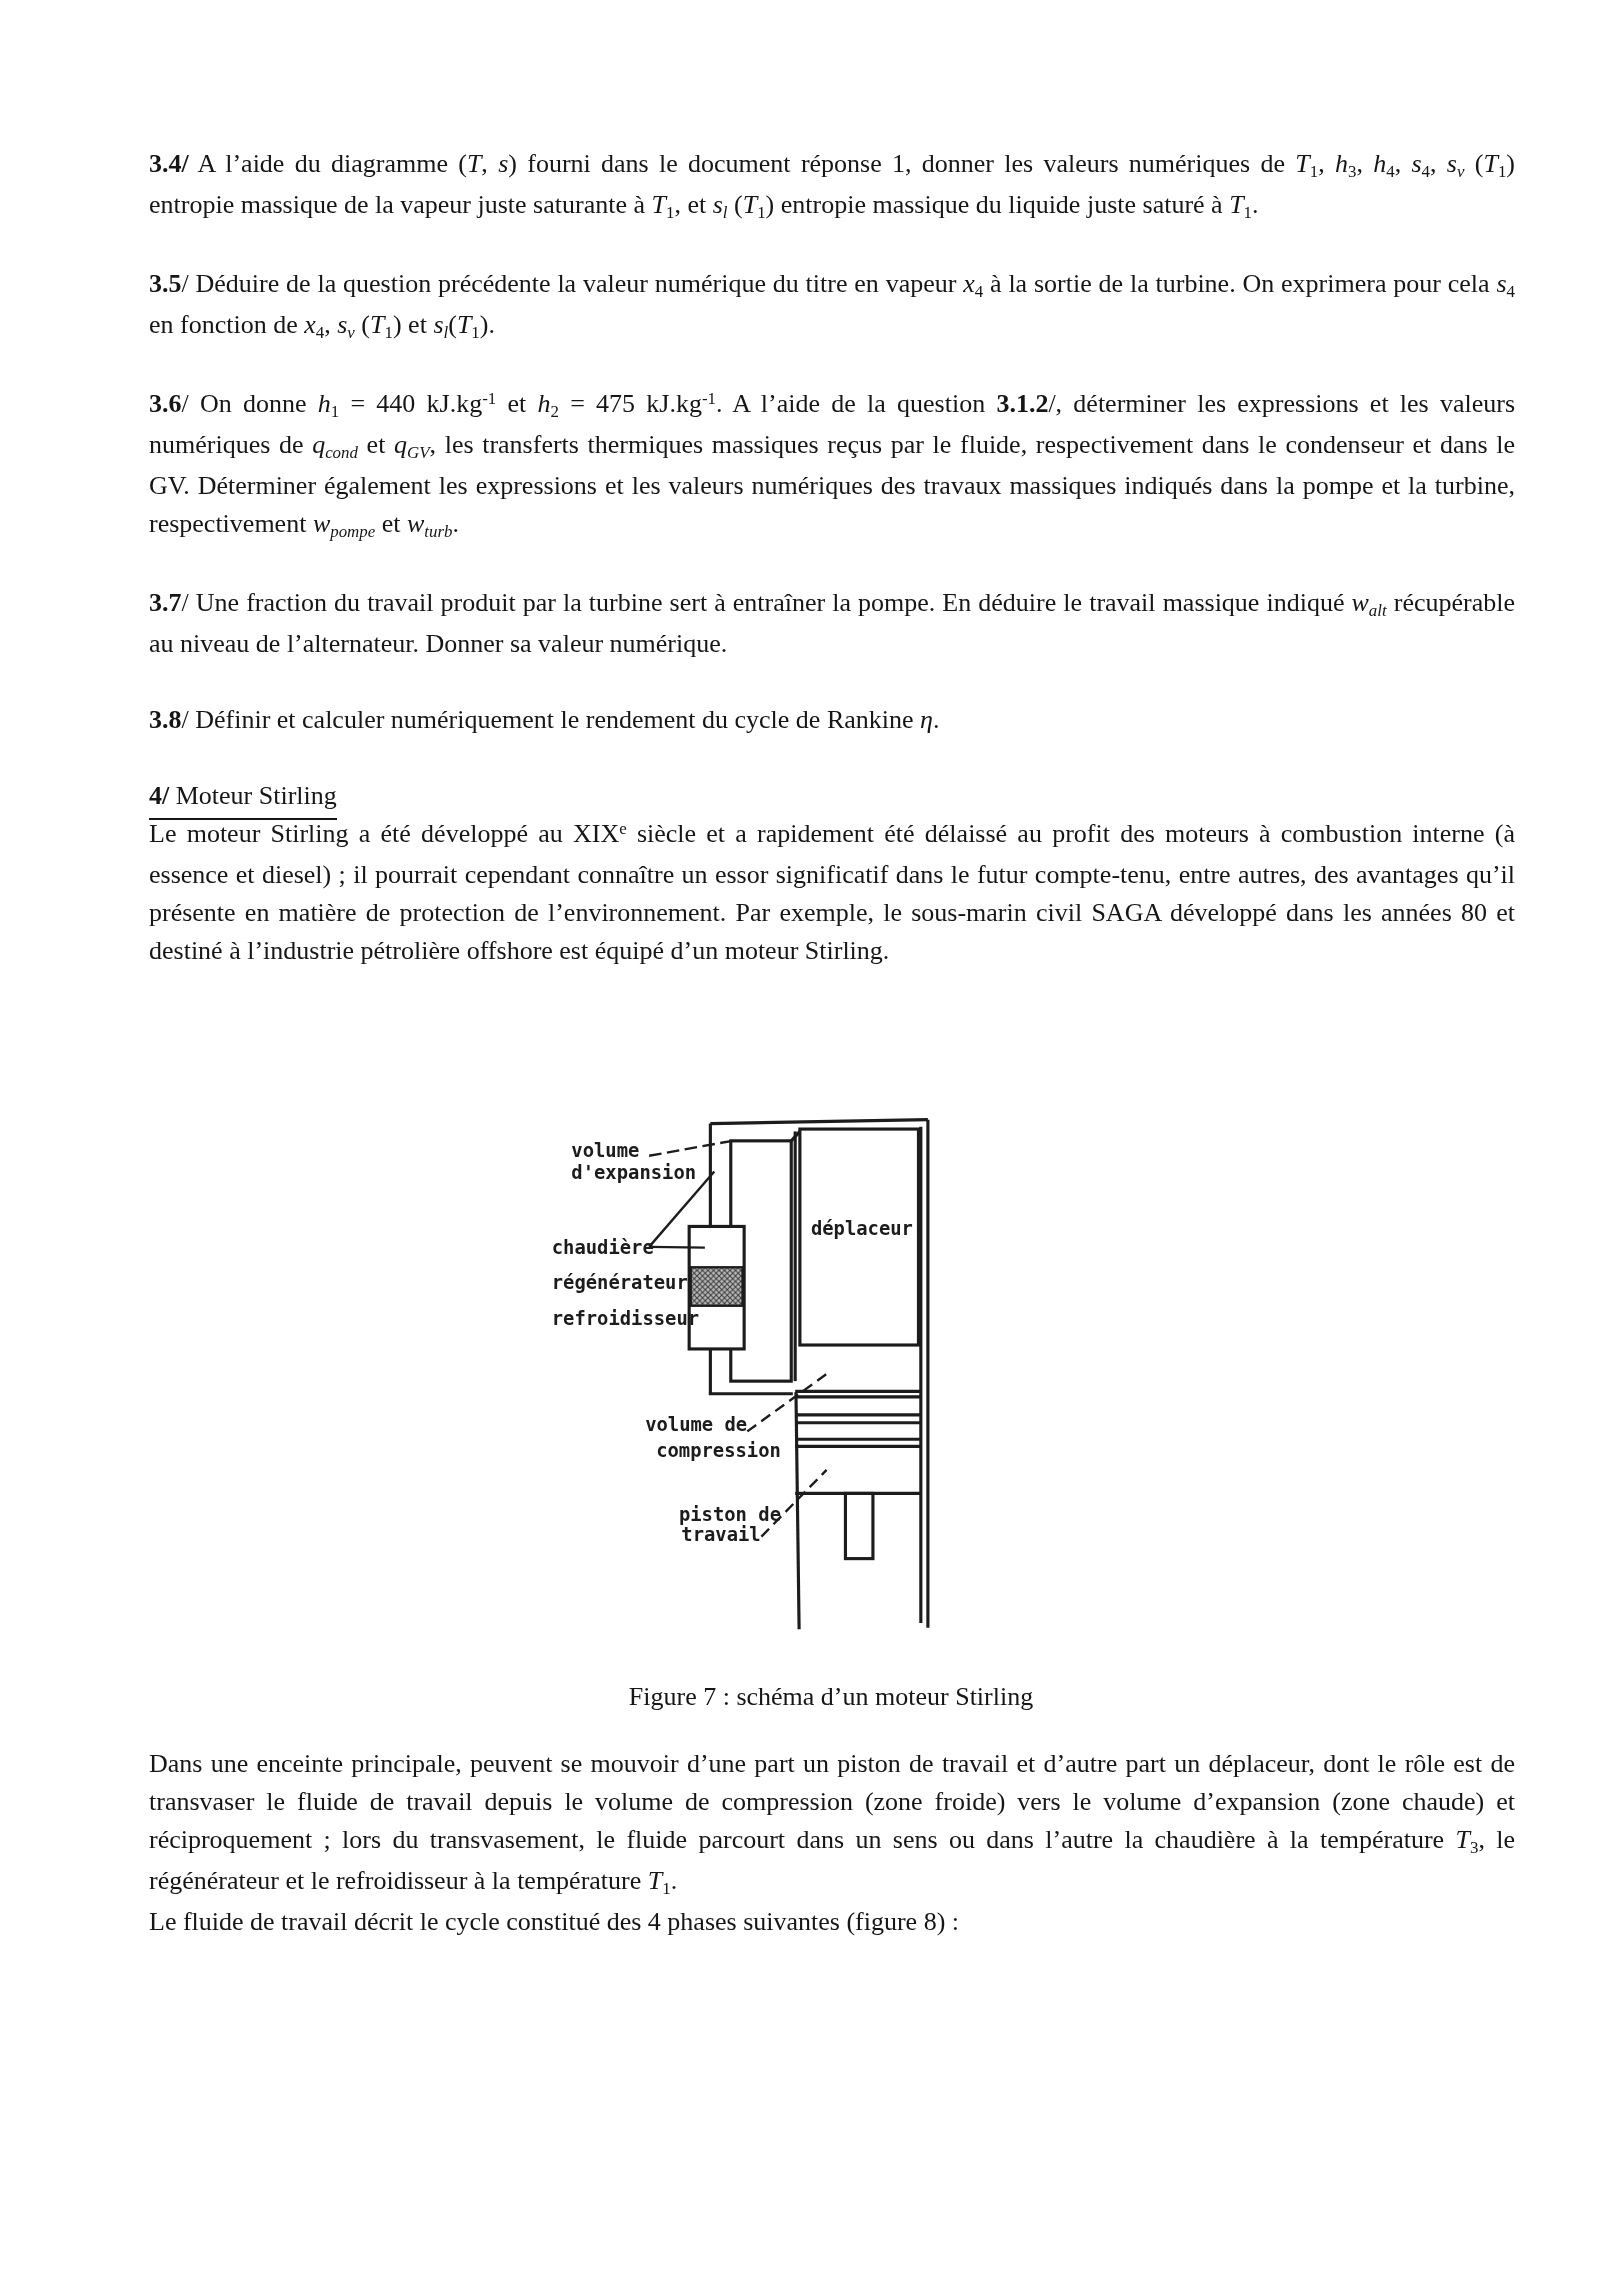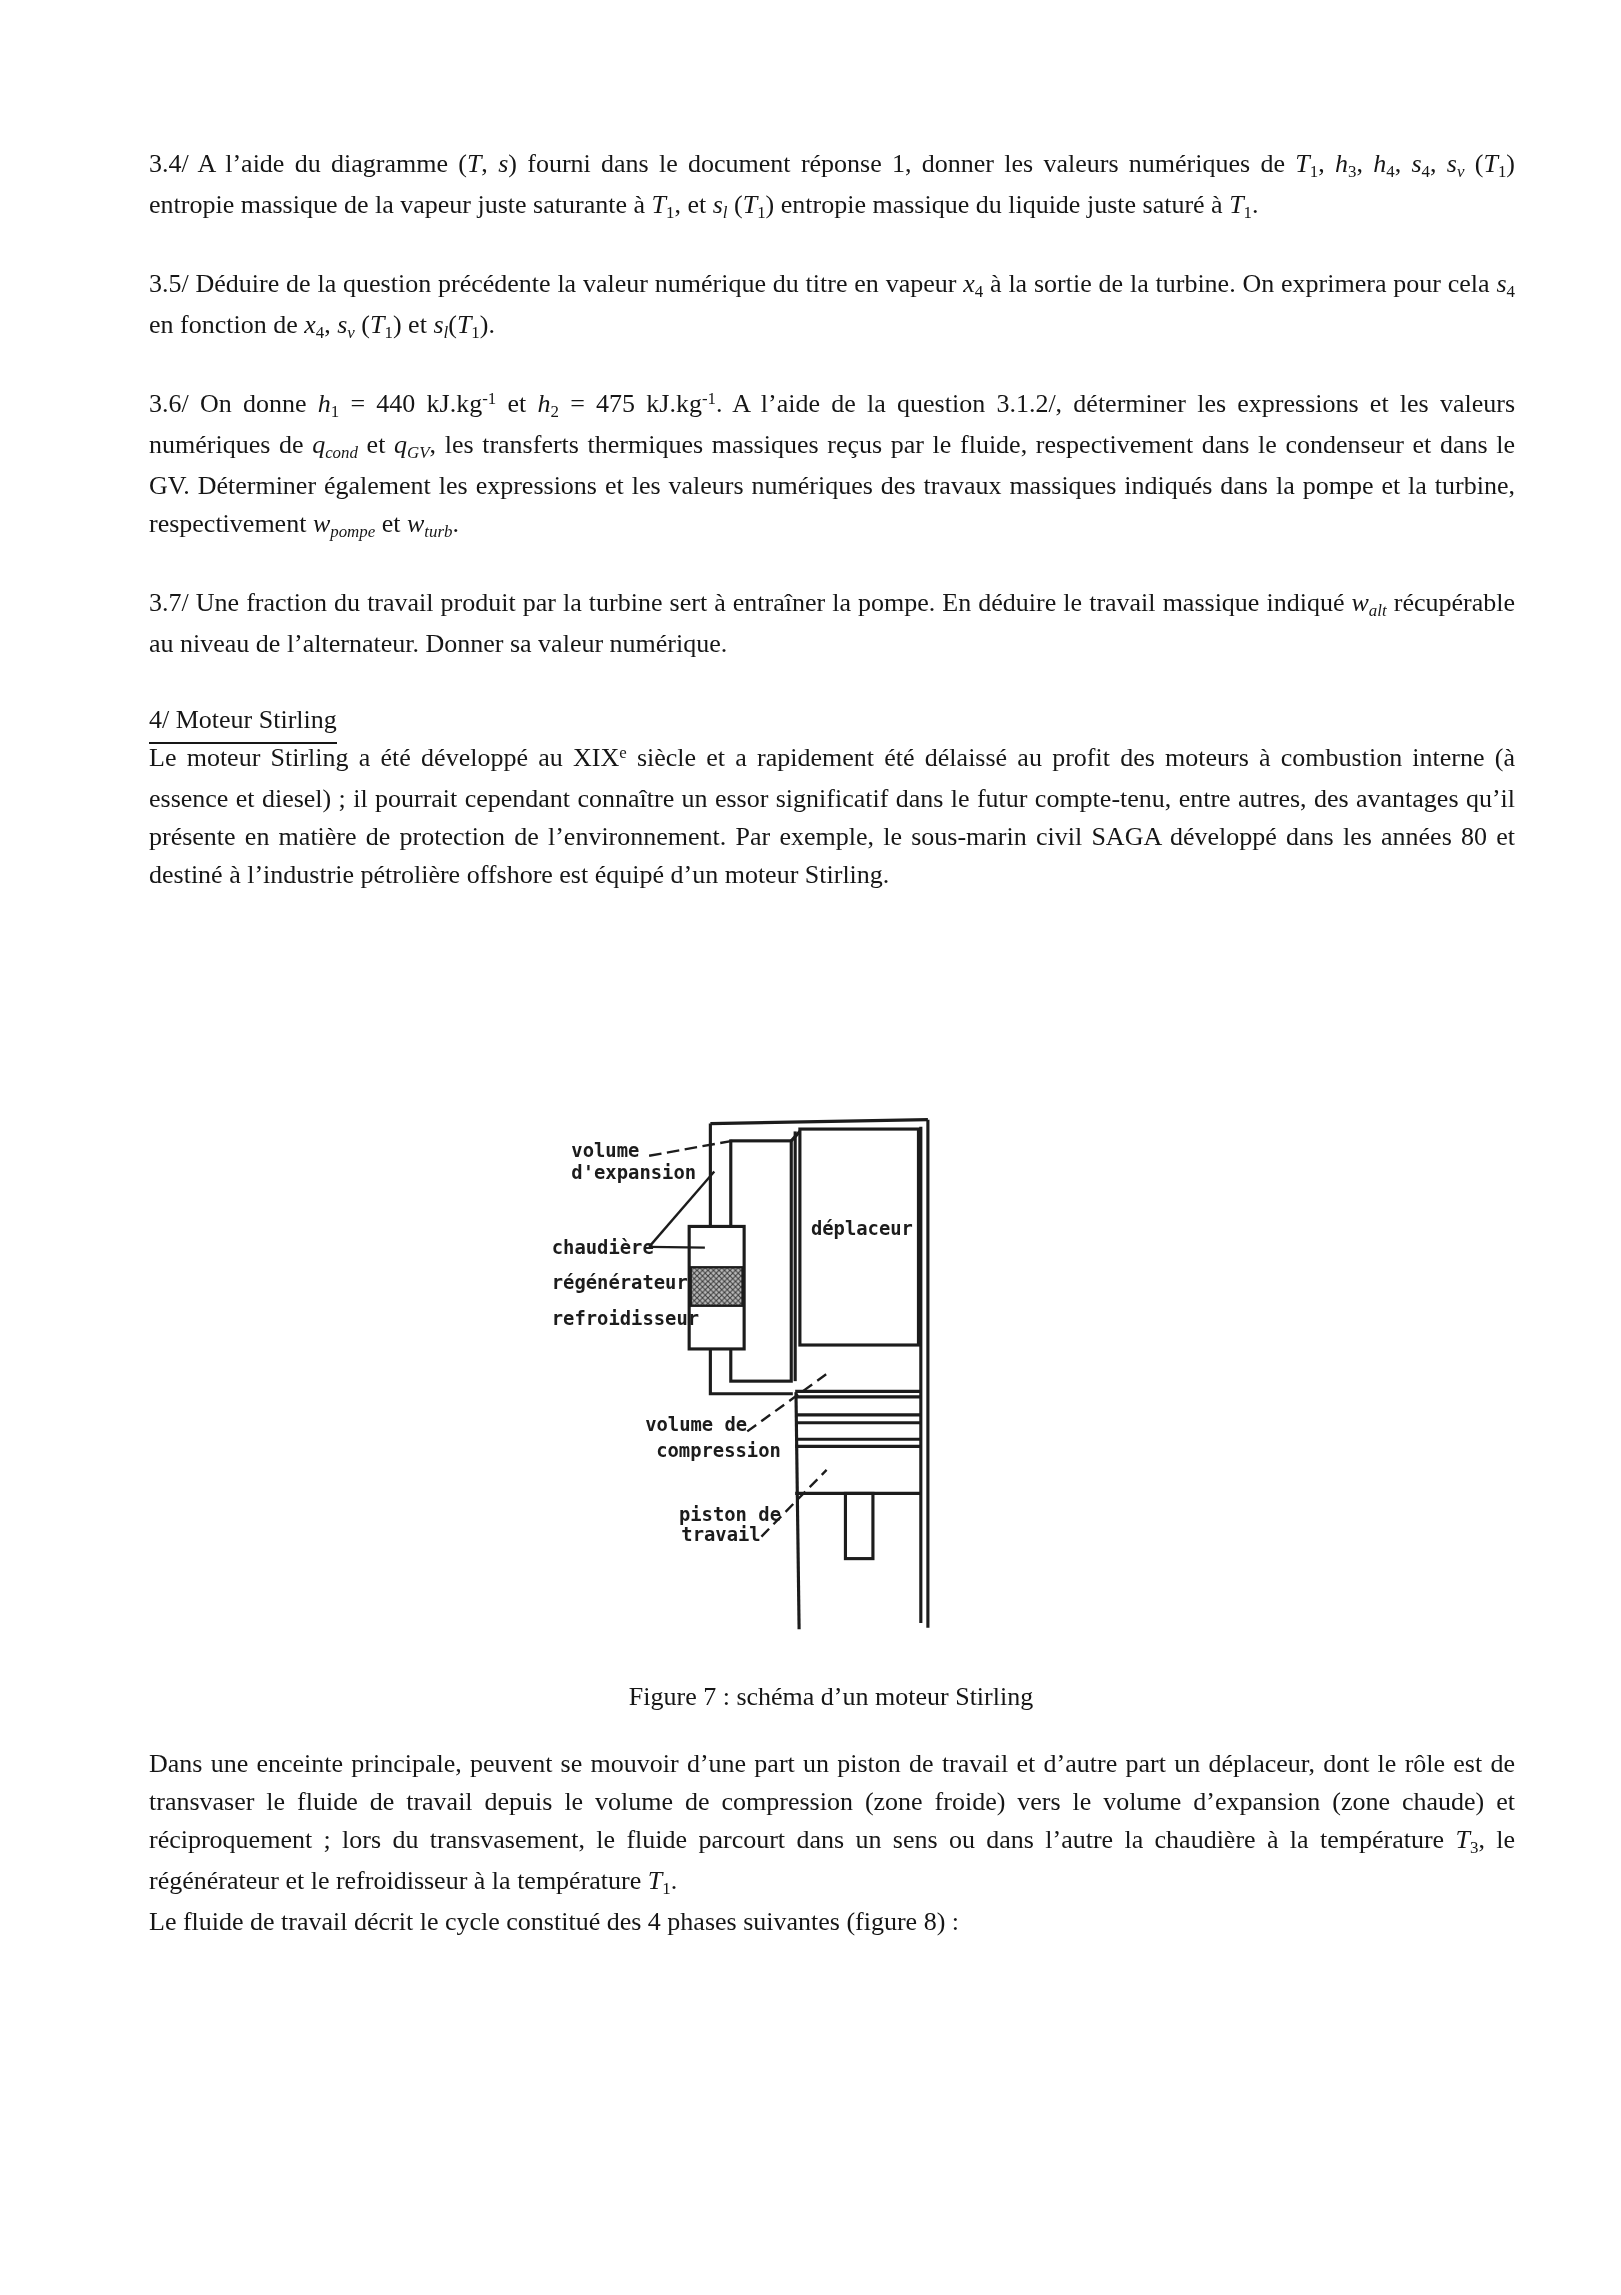--- a/index.html
+++ b/index.html
@@ -11,40 +11,41 @@
     font-family:"Liberation Serif", serif;
     overflow:hidden;
   }
   .flow{
     position:absolute;left:149px;width:1366px;
     font-size:26px;line-height:38px;
     text-align:justify;
   }
   .flow p{margin:0 0 38px 0;}
   .flow p.tight{margin:0;}
-  .r-b{font-weight:normal;margin-top:32px;}
+  .r-b{font-weight:bold;margin-top:32px;}
   .r-i{font-style:italic;}
   .r-sb{font-size:65%;position:relative;top:.28em;}
   .r-sp{font-size:65%;position:relative;top:-.5em;}
   .heading-underline{border-bottom:2.4px solid #161616;padding-bottom:8px;}
   .figure-wrap{position:absolute;left:510px;top:1111px;width:440px;height:534px;}
   .caption{position:absolute;left:0;top:1678px;width:1622px;text-align:center;font-size:26px;line-height:38px;padding-left:20px;}
   .pagenum{position:absolute;left:0;top:2153px;width:1622px;text-align:center;font-size:26px;line-height:38px;}
   .fig-label{font-family:"DejaVu Sans Mono", monospace;font-weight:bold;font-size:24px;fill:#1c1c1c;}
 </style>
 </head>
 <body>
 
 <div class="page">
 
   <div class="flow" style="top:145px;">
     <p><span class="r-b">3.4/</span> A l’aide du diagramme (<span class="r-i">T</span>, <span class="r-i">s</span>) fourni dans le document réponse 1, donner les valeurs numériques de <span class="r-i">T</span><span class="r-sb">1</span>, <span class="r-i">h</span><span class="r-sb">3</span>, <span class="r-i">h</span><span class="r-sb">4</span>, <span class="r-i">s</span><span class="r-sb">4</span>, <span class="r-i">s</span><span class="r-i r-sb">v</span> (<span class="r-i">T</span><span class="r-sb">1</span>) entropie massique de la vapeur juste saturante à <span class="r-i">T</span><span class="r-sb">1</span>, et <span class="r-i">s</span><span class="r-i r-sb">l</span> (<span class="r-i">T</span><span class="r-sb">1</span>) entropie massique du liquide juste saturé à <span class="r-i">T</span><span class="r-sb">1</span>.</p>
     <p><span class="r-b">3.5</span>/ Déduire de la question précédente la valeur numérique du titre en vapeur <span class="r-i">x</span><span class="r-sb">4</span> à la sortie de la turbine. On exprimera pour cela <span class="r-i">s</span><span class="r-sb">4</span> en fonction de <span class="r-i">x</span><span class="r-sb">4</span>, <span class="r-i">s</span><span class="r-i r-sb">v</span> (<span class="r-i">T</span><span class="r-sb">1</span>) et <span class="r-i">s</span><span class="r-i r-sb">l</span>(<span class="r-i">T</span><span class="r-sb">1</span>).</p>
     <p><span class="r-b">3.6</span>/ On donne <span class="r-i">h</span><span class="r-sb">1</span> = 440 kJ.kg<span class="r-sp">-1</span> et <span class="r-i">h</span><span class="r-sb">2</span> = 475 kJ.kg<span class="r-sp">-1</span>. A l’aide de la question <span class="r-b">3.1.2</span>/, déterminer les expressions et les valeurs numériques de <span class="r-i">q</span><span class="r-i r-sb">cond</span> et <span class="r-i">q</span><span class="r-i r-sb">GV</span>, les transferts thermiques massiques reçus par le fluide, respectivement dans le condenseur et dans le GV. Déterminer également les expressions et les valeurs numériques des travaux massiques indiqués dans la pompe et la turbine, respectivement <span class="r-i">w</span><span class="r-i r-sb">pompe</span> et <span class="r-i">w</span><span class="r-i r-sb">turb</span>.</p>
     <p><span class="r-b">3.7</span>/ Une fraction du travail produit par la turbine sert à entraîner la pompe. En déduire le travail massique indiqué <span class="r-i">w</span><span class="r-i r-sb">alt</span> récupérable au niveau de l’alternateur. Donner sa valeur numérique.</p>
+    <p><span class="r-b">3.8</span>/ Définir et calculer numériquement le rendement du cycle de Rankine <span class="r-i">η</span>.</p>
     <p class="tight"><span class="heading-underline"><span class="r-b">4/</span> Moteur Stirling</span></p>
     <p class="tight">Le moteur Stirling a été développé au XIX<span class="r-sp">e</span> siècle et a rapidement été délaissé au profit des moteurs à combustion interne (à essence et diesel) ; il pourrait cependant connaître un essor significatif dans le futur compte-tenu, entre autres, des avantages qu’il présente en matière de protection de l’environnement. Par exemple, le sous-marin civil SAGA développé dans les années 80 et destiné à l’industrie pétrolière offshore est équipé d’un moteur Stirling.</p>
   </div>
 
   <div class="figure-wrap">
     <svg width="440" height="534" viewBox="0 0 560 680" xmlns="http://www.w3.org/2000/svg">
       <defs>
         <pattern id="hatch" width="7" height="7" patternUnits="userSpaceOnUse">
           <rect width="7" height="7" fill="#b9b9b9"></rect>
           <path d="M0,0 L7,7 M7,0 L0,7" stroke="#3d3d3d" stroke-width="1.4"></path>

